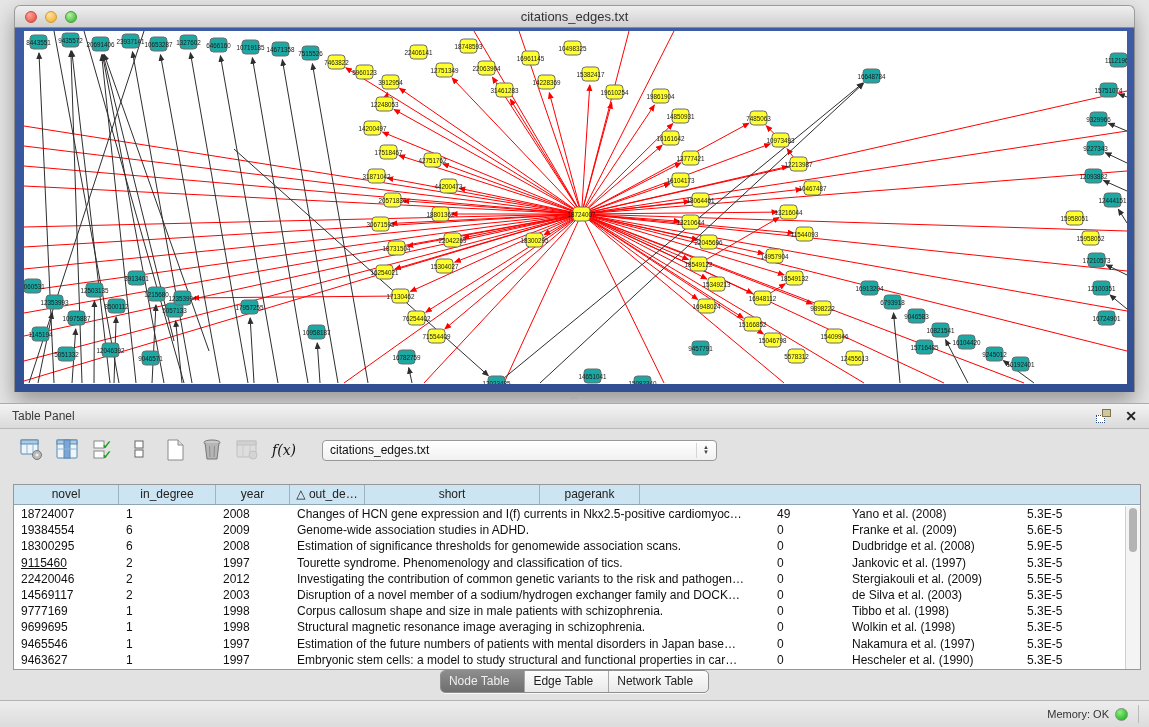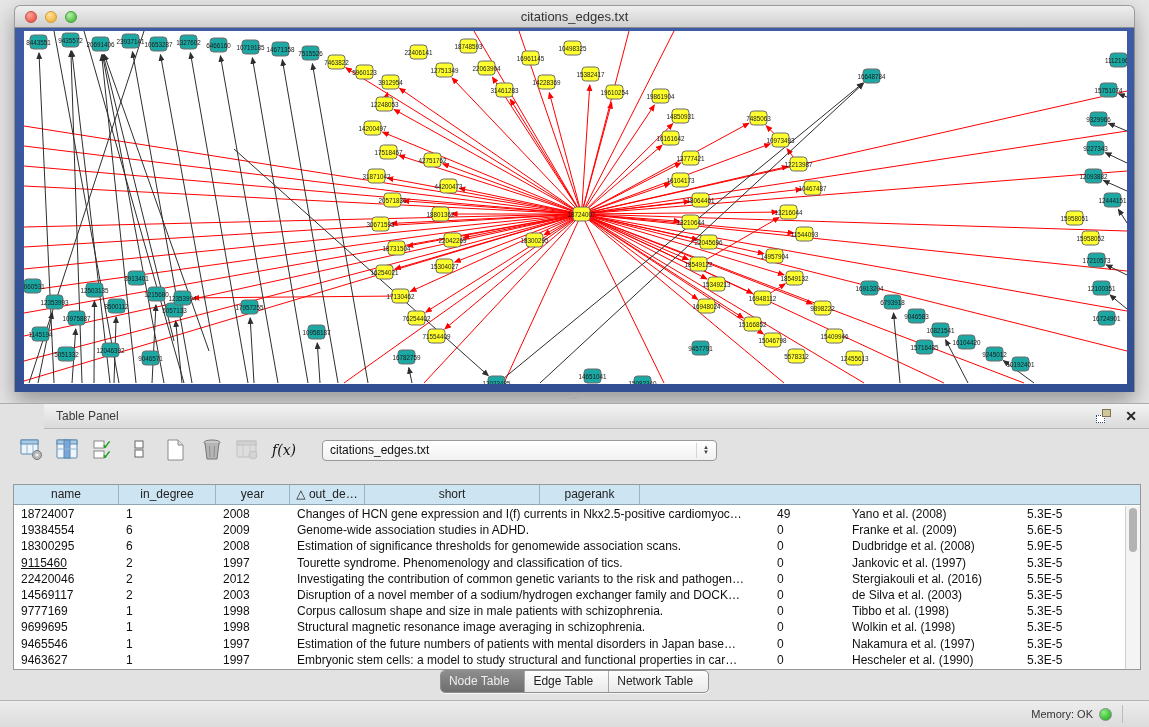--- a/index.html
+++ b/index.html
@@ -30,21 +30,21 @@
 
   
   .v-divider { position:absolute; left:0; top:392px; width:1149px; height:11px; }
   .grip { position:absolute; left:570px; top:1px; width:0; height:0;
     border-left:4px solid transparent; border-right:4px solid transparent; border-bottom:6px solid #aeaeae; }
 
   
   .table-panel { position:absolute; left:0; top:403px; width:1149px; height:297px;
     background:#e2e2e2; border-top:1px solid #ababab; }
   .tp-header { height:25px; background:linear-gradient(#f3f3f3,#dadada);
-    border-bottom:1px solid #b8b8b8; display:flex; align-items:center; padding:0 12px;margin-left:44px; }
+    border-bottom:1px solid #b8b8b8; display:flex; align-items:center; padding:0 12px; }
   .tp-title { font-size:12px; color:#3a3a3a; }
   .tp-actions { margin-left:auto; display:flex; align-items:center; gap:14px; }
   .float-ic { position:relative; width:15px; height:14px; }
   .float-ic .sq1 { position:absolute; left:0; bottom:0; width:9px; height:8px; border:1px dotted #2c4a7c; background:#fff; }
   .float-ic .sq2 { position:absolute; right:0; top:0; width:9px; height:8px; border:1px solid #7c7452; background:#cfc79a; }
   .close-ic { font-size:14px; font-weight:bold; color:#222; line-height:14px; }
 
   .toolbar { height:42px; display:flex; align-items:center; padding-left:20px; }
   .tool { width:24px; height:26px; margin-right:12px; display:flex; align-items:center; justify-content:center; }
   .fx { font-family:"DejaVu Serif", serif; font-style:italic; font-size:14px; color:#111; }
@@ -69,21 +69,21 @@
   .tabs-bar { position:absolute; left:0; right:0; bottom:7px; display:flex; justify-content:center; }
   .seg { display:flex; border:1px solid #8f8f8f; border-radius:5px; overflow:hidden;
     background:linear-gradient(#fdfdfd,#e9e9e9); box-shadow:0 1px 0 rgba(255,255,255,.7); }
   .seg .tab { padding:3px 15px 4px 8px; font-size:12px; color:#1d1d1d; border-left:1px solid #a8a8a8; cursor:default; }
   .seg .tab:first-child { border-left:none; }
   .seg .tab.sel { background:linear-gradient(#8d8d8d,#6e6e6e); color:#efefef; }
 
   
   .status-bar { position:absolute; left:0; top:700px; width:1149px; height:27px;
     background:linear-gradient(#ededed,#dcdcdc); border-top:1px solid #b3b3b3;
-    display:flex; align-items:center; justify-content:flex-end; padding-right:26px; }
+    display:flex; align-items:center; justify-content:flex-end; padding-right:10px; }
   .mem-label { font-size:11px; color:#333; }
   .mem-dot { width:13px; height:13px; border-radius:50%; margin-left:6px;
     background:radial-gradient(circle at 35% 30%,#8dee7f,#2fb92f 75%); border:1px solid #8a8a8a; }
   .sb-sep { width:1px; height:18px; background:#bbb; margin-left:10px; }
 </style>
 </head>
 <body>
 
 <div class="net-window">
   <div class="titlebar">
@@ -526,21 +526,21 @@
       <span class="dd-value">citations_edges.txt</span>
       <span class="dd-stepper">
           <span>▲</span>
           <span>▼</span>
         </span>
     </div>
   </div>
 
   <div class="table-wrap">
     <div class="thead">
-        <div class="th" style="width: 105px;">name</div>
+        <div class="th" style="width: 105px;">novel</div>
         <div class="th" style="width: 97px;">in_degree</div>
         <div class="th" style="width: 74px;">year</div>
         <div class="th" style="width: 75px;">△ out_de…</div>
         <div class="th" style="width: 175px;">short</div>
         <div class="th" style="width: 100px;">pagerank</div>
       </div>
     <div class="tbody">
         <div class="tr">
           <div class="td" style="width: 105px;">18724007</div>
           <div class="td" style="width: 97px;">1</div>
@@ -576,21 +576,21 @@
           <div class="td" style="width: 75px;">0</div>
           <div class="td" style="width: 175px;">Jankovic et al. (1997)</div>
           <div class="td" style="width: 100px;">5.3E-5</div>
         </div>
         <div class="tr">
           <div class="td" style="width: 105px;">22420046</div>
           <div class="td" style="width: 97px;">2</div>
           <div class="td" style="width: 74px;">2012</div>
           <div class="td" style="width: 480px;">Investigating the contribution of common genetic variants to the risk and pathogen…</div>
           <div class="td" style="width: 75px;">0</div>
-          <div class="td" style="width: 175px;">Stergiakouli et al. (2016)</div>
+          <div class="td" style="width: 175px;">Stergiakouli et al. (2009)</div>
           <div class="td" style="width: 100px;">5.5E-5</div>
         </div>
         <div class="tr">
           <div class="td" style="width: 105px;">14569117</div>
           <div class="td" style="width: 97px;">2</div>
           <div class="td" style="width: 74px;">2003</div>
           <div class="td" style="width: 480px;">Disruption of a novel member of a sodium/hydrogen exchanger family and DOCK…</div>
           <div class="td" style="width: 75px;">0</div>
           <div class="td" style="width: 175px;">de Silva et al. (2003)</div>
           <div class="td" style="width: 100px;">5.3E-5</div>

